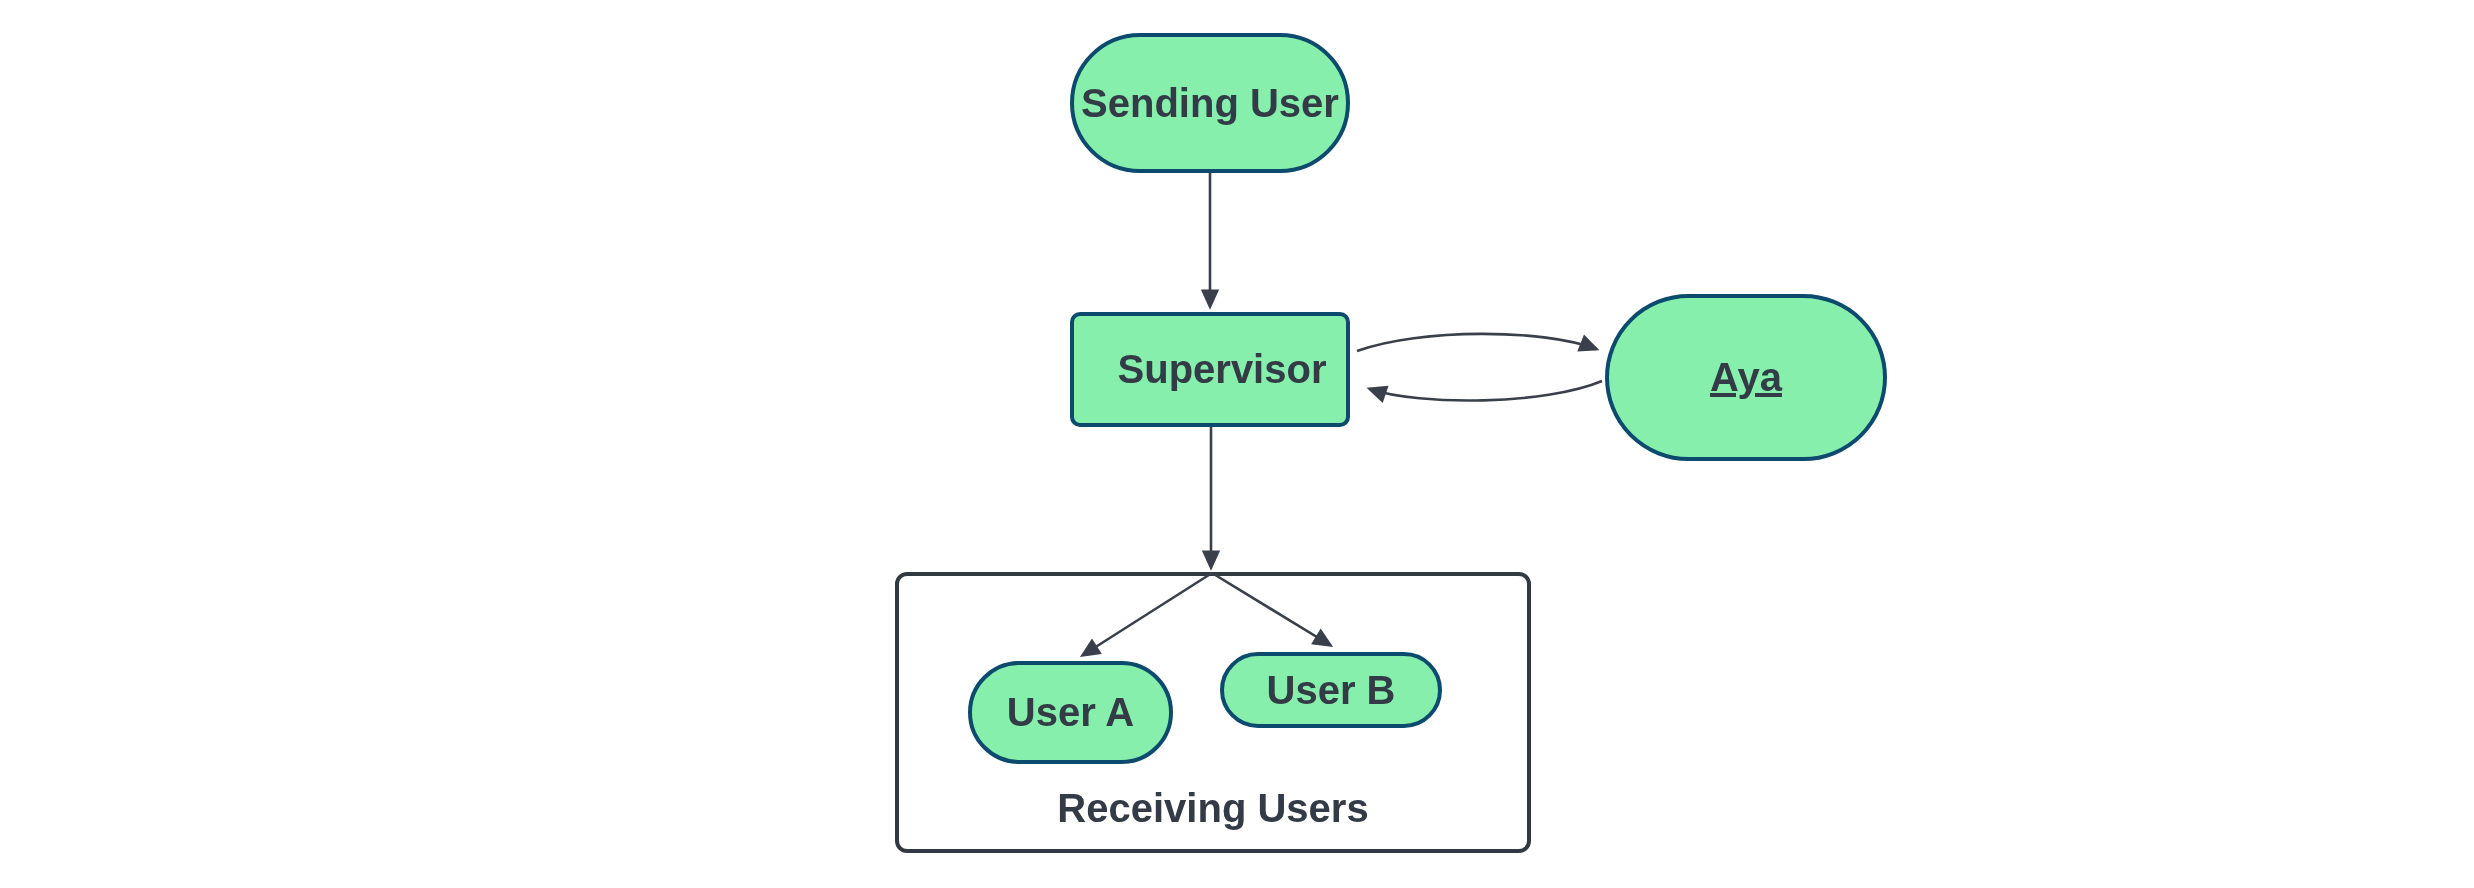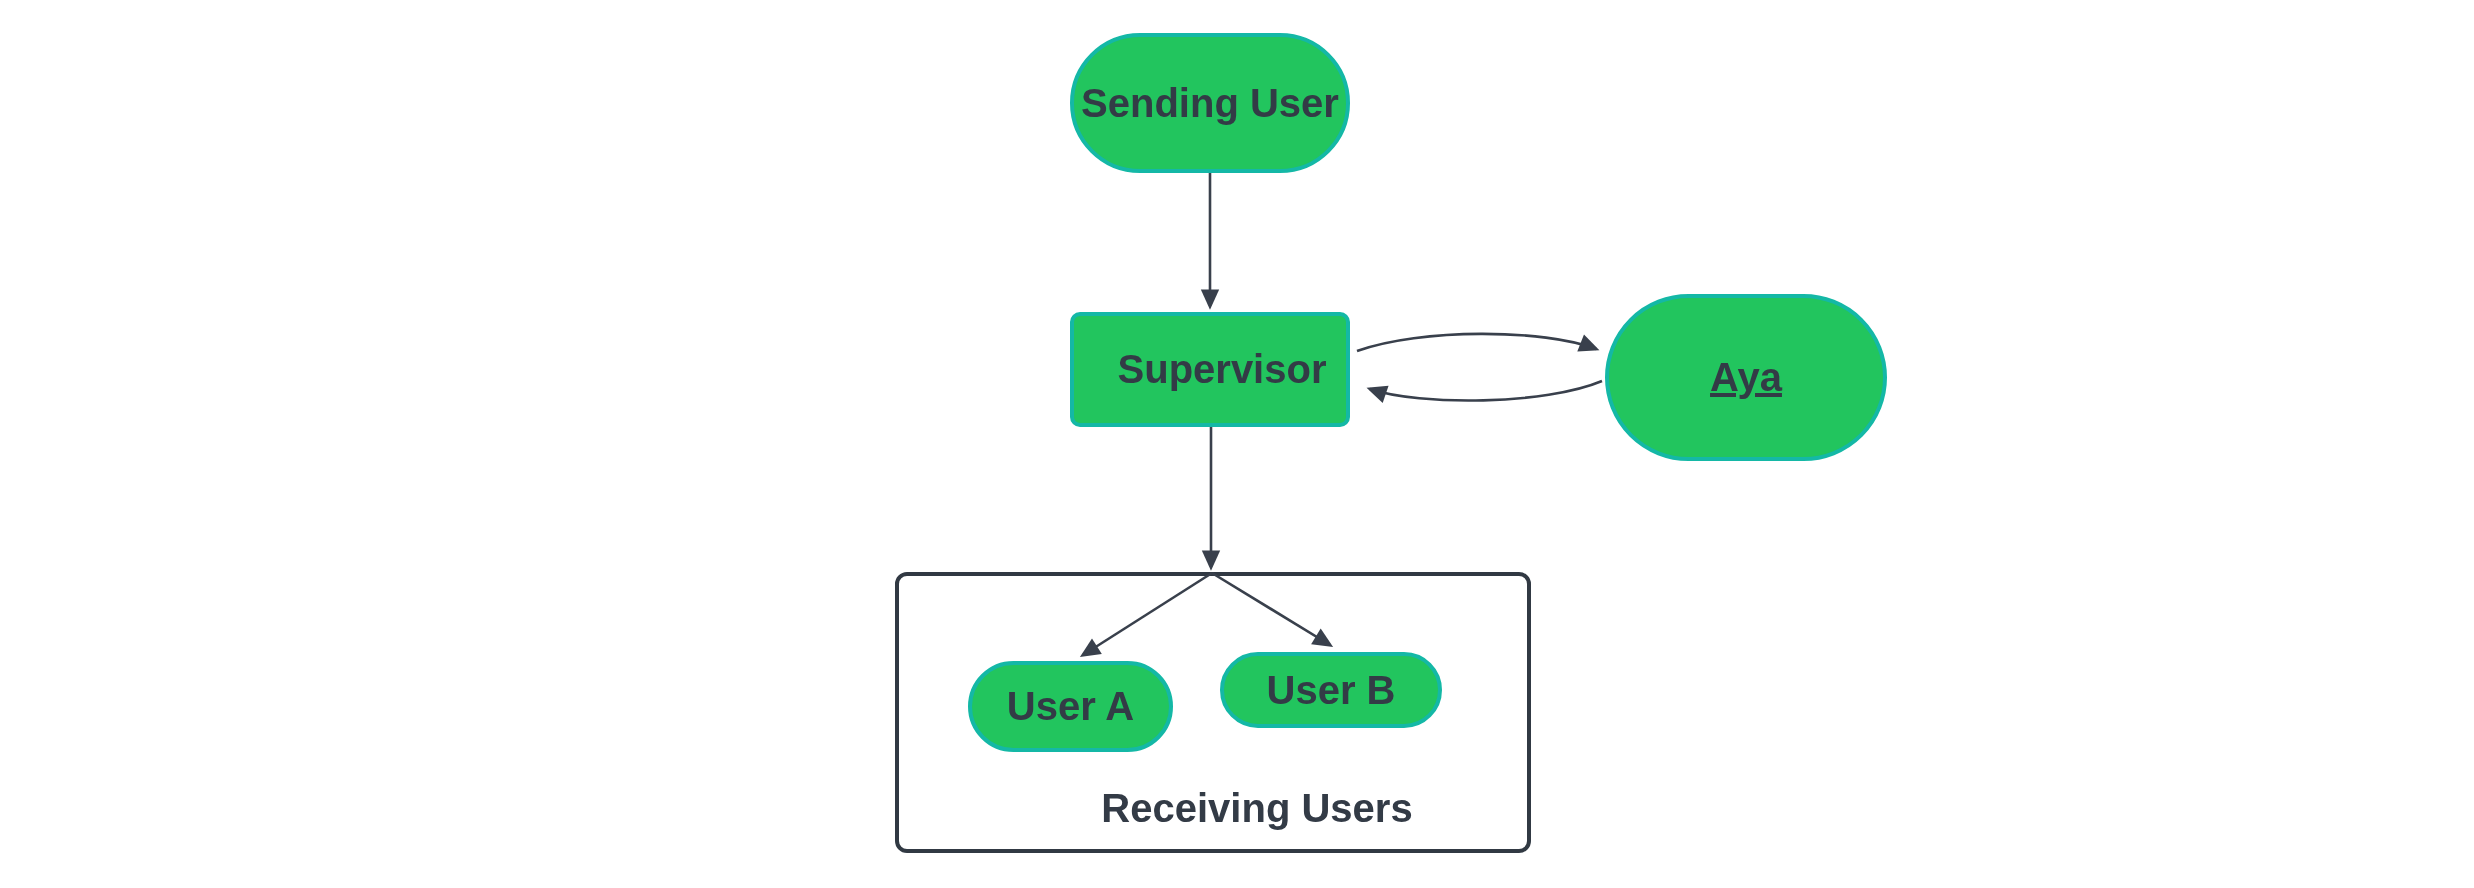--- a/index.html
+++ b/index.html
@@ -24,37 +24,37 @@
     pointer-events: none;
   }
   .edge {
     stroke: #39404c;
     stroke-width: 2.6;
     fill: none;
   }
   .node {
     position: absolute;
     box-sizing: border-box;
-    background: #22c55e;
-    border: 4px solid #14b8a6;
+    background: #86efac;
+    border: 4px solid #0c4a6e;
     display: flex;
     align-items: center;
     justify-content: center;
     font-weight: bold;
     font-size: 40px;
     color: #333b46;
     white-space: nowrap;
   }
   .stadium { border-radius: 999px; }
   .rect    { border-radius: 10px; padding-left: 24px;  }
 
   .node-sending-user { left: 1070px; top: 33px;  width: 280px; height: 140px; }
   .node-supervisor   { left: 1070px; top: 312px; width: 280px; height: 115px; }
   .node-aya          { left: 1605px; top: 294px; width: 282px; height: 167px; text-decoration: underline; }
-  .node-user-a       { left: 968px;  top: 661px; width: 205px; height: 91px; }
+  .node-user-a       { left: 968px;  top: 661px; width: 205px; height: 103px; }
   .node-user-b       { left: 1220px; top: 652px; width: 222px; height: 76px; }
 
   .group-box {
     position: absolute;
     left: 895px;
     top: 572px;
     width: 636px;
     height: 281px;
     box-sizing: border-box;
     background: #ffffff;
@@ -63,21 +63,20 @@
   }
   .group-label {
     position: absolute;
     left: 895px;
     top: 786px;
     width: 636px;
     text-align: center;
     font-weight: bold;
     font-size: 40px;
     color: #333b46;
-    margin-left: 44px;
   }
 </style>
 </head>
 <body>
 
 <div class="canvas">
 
   <div class="group-box"></div>
 
   <svg class="edges-svg" viewBox="0 0 2474 888" xmlns="http://www.w3.org/2000/svg">

